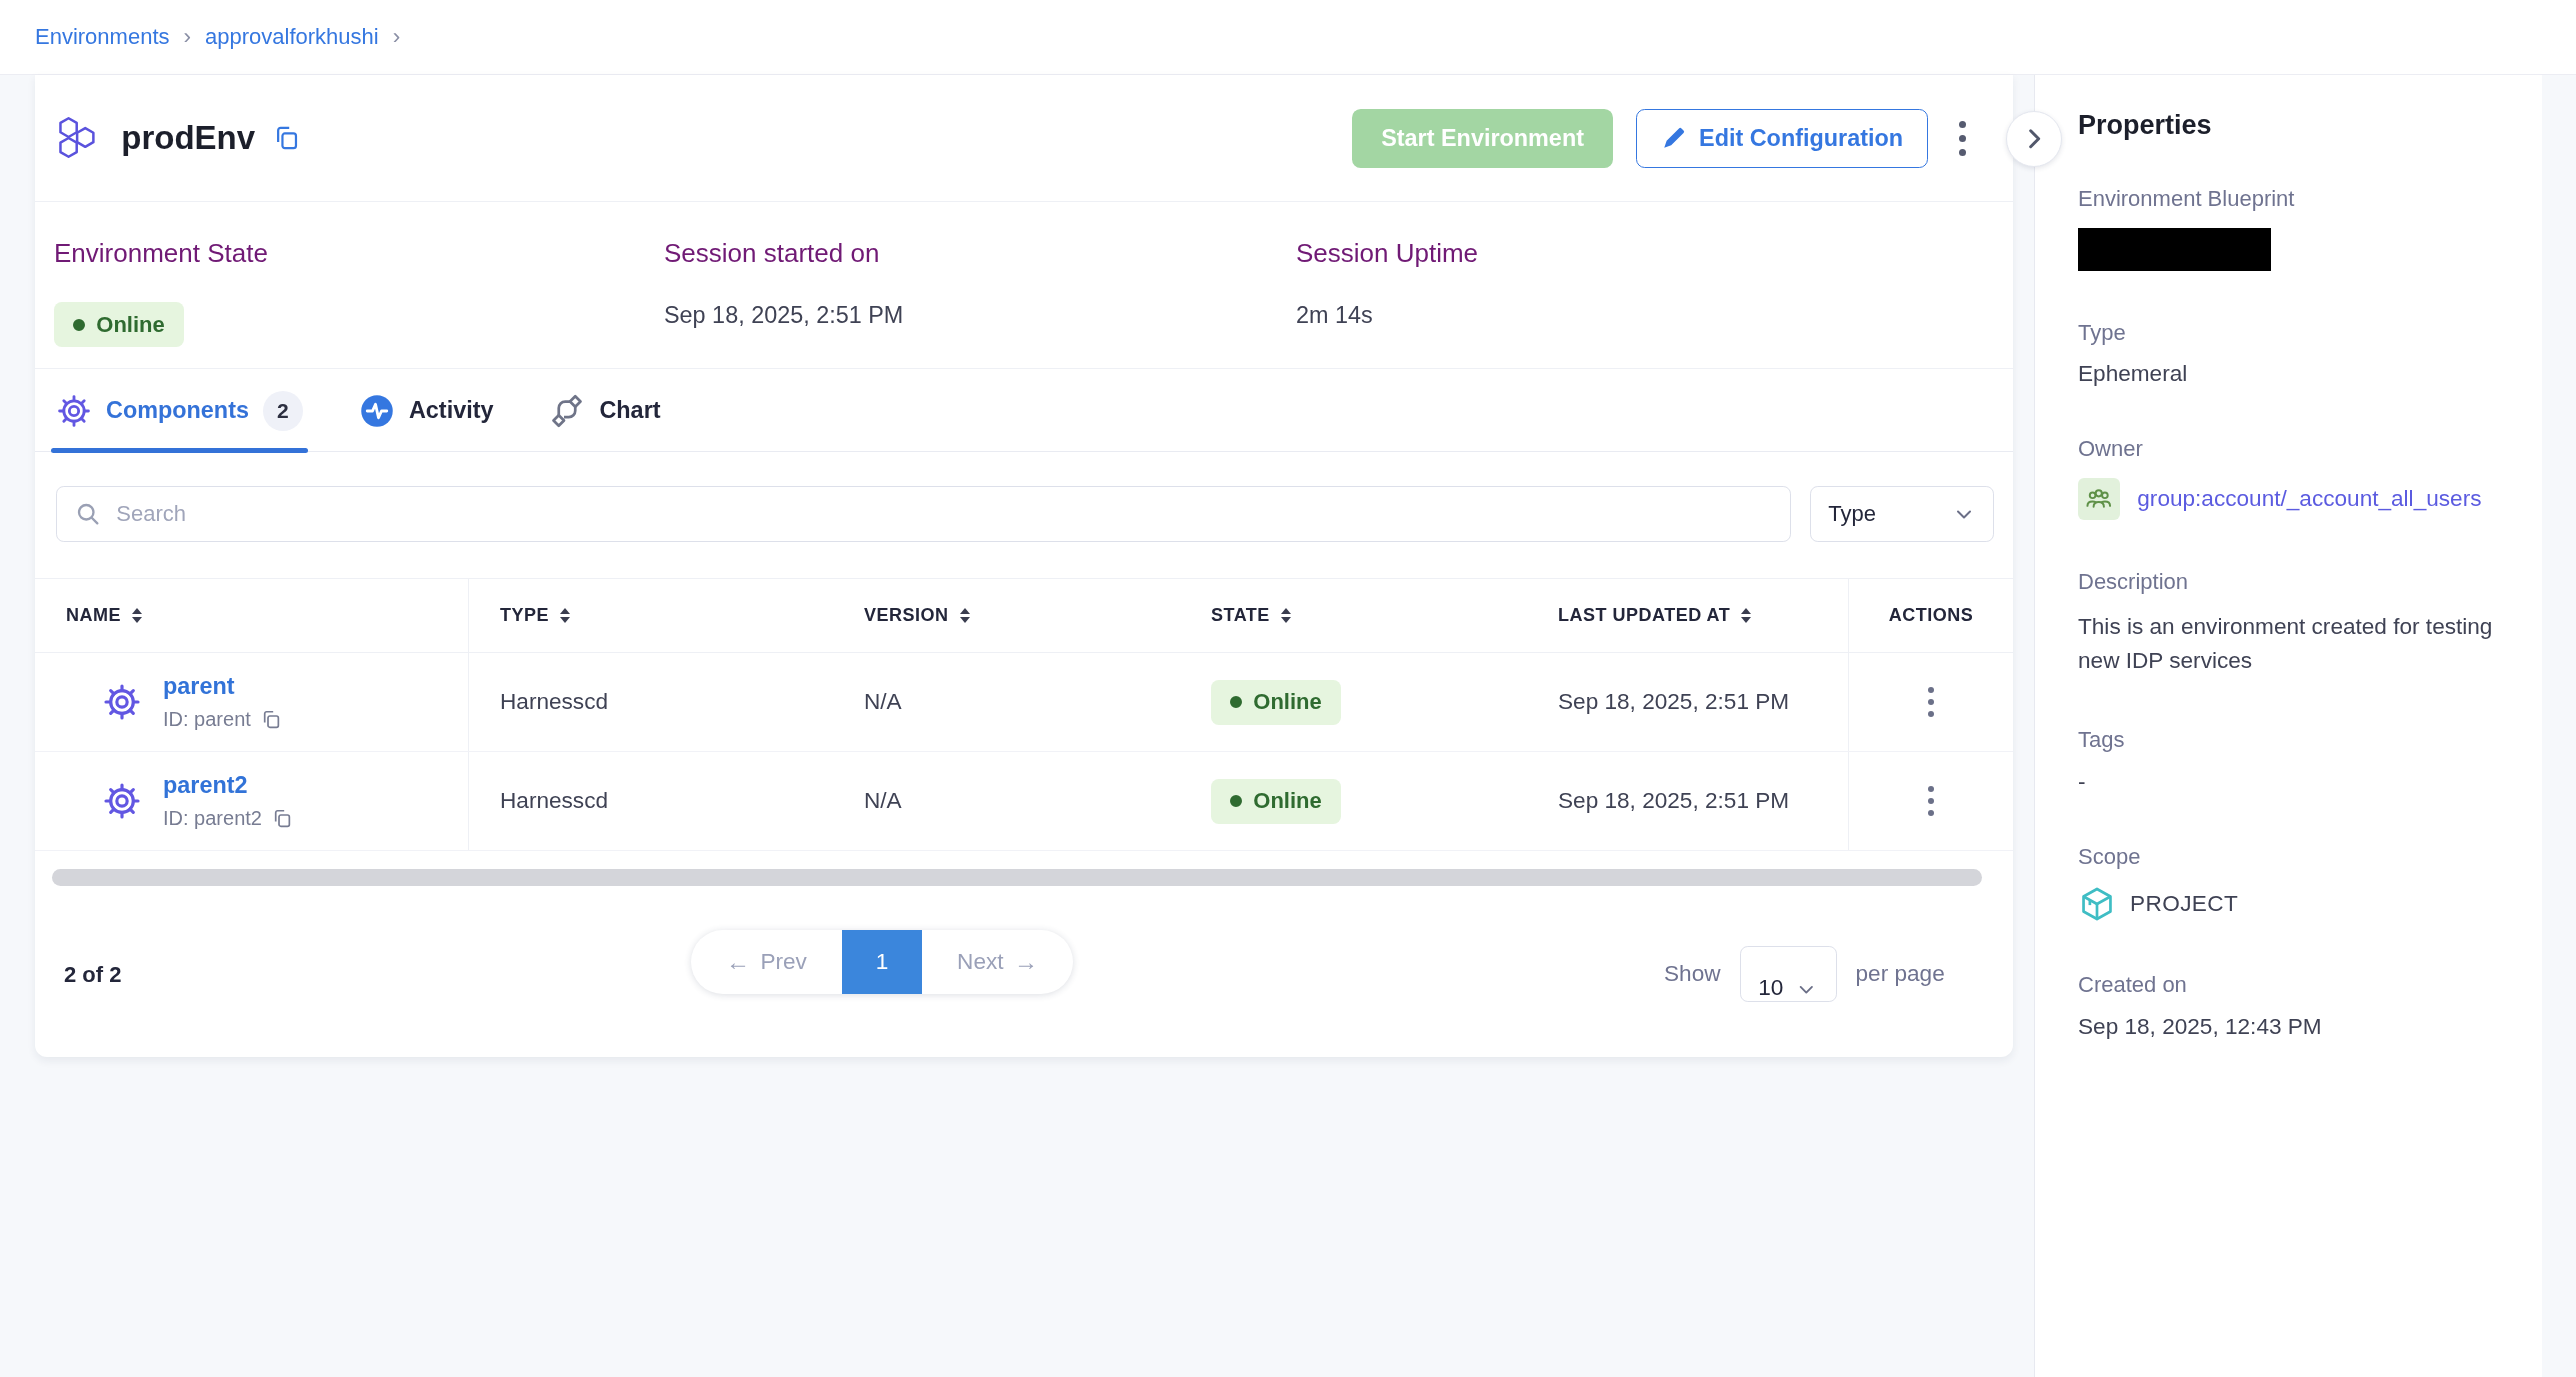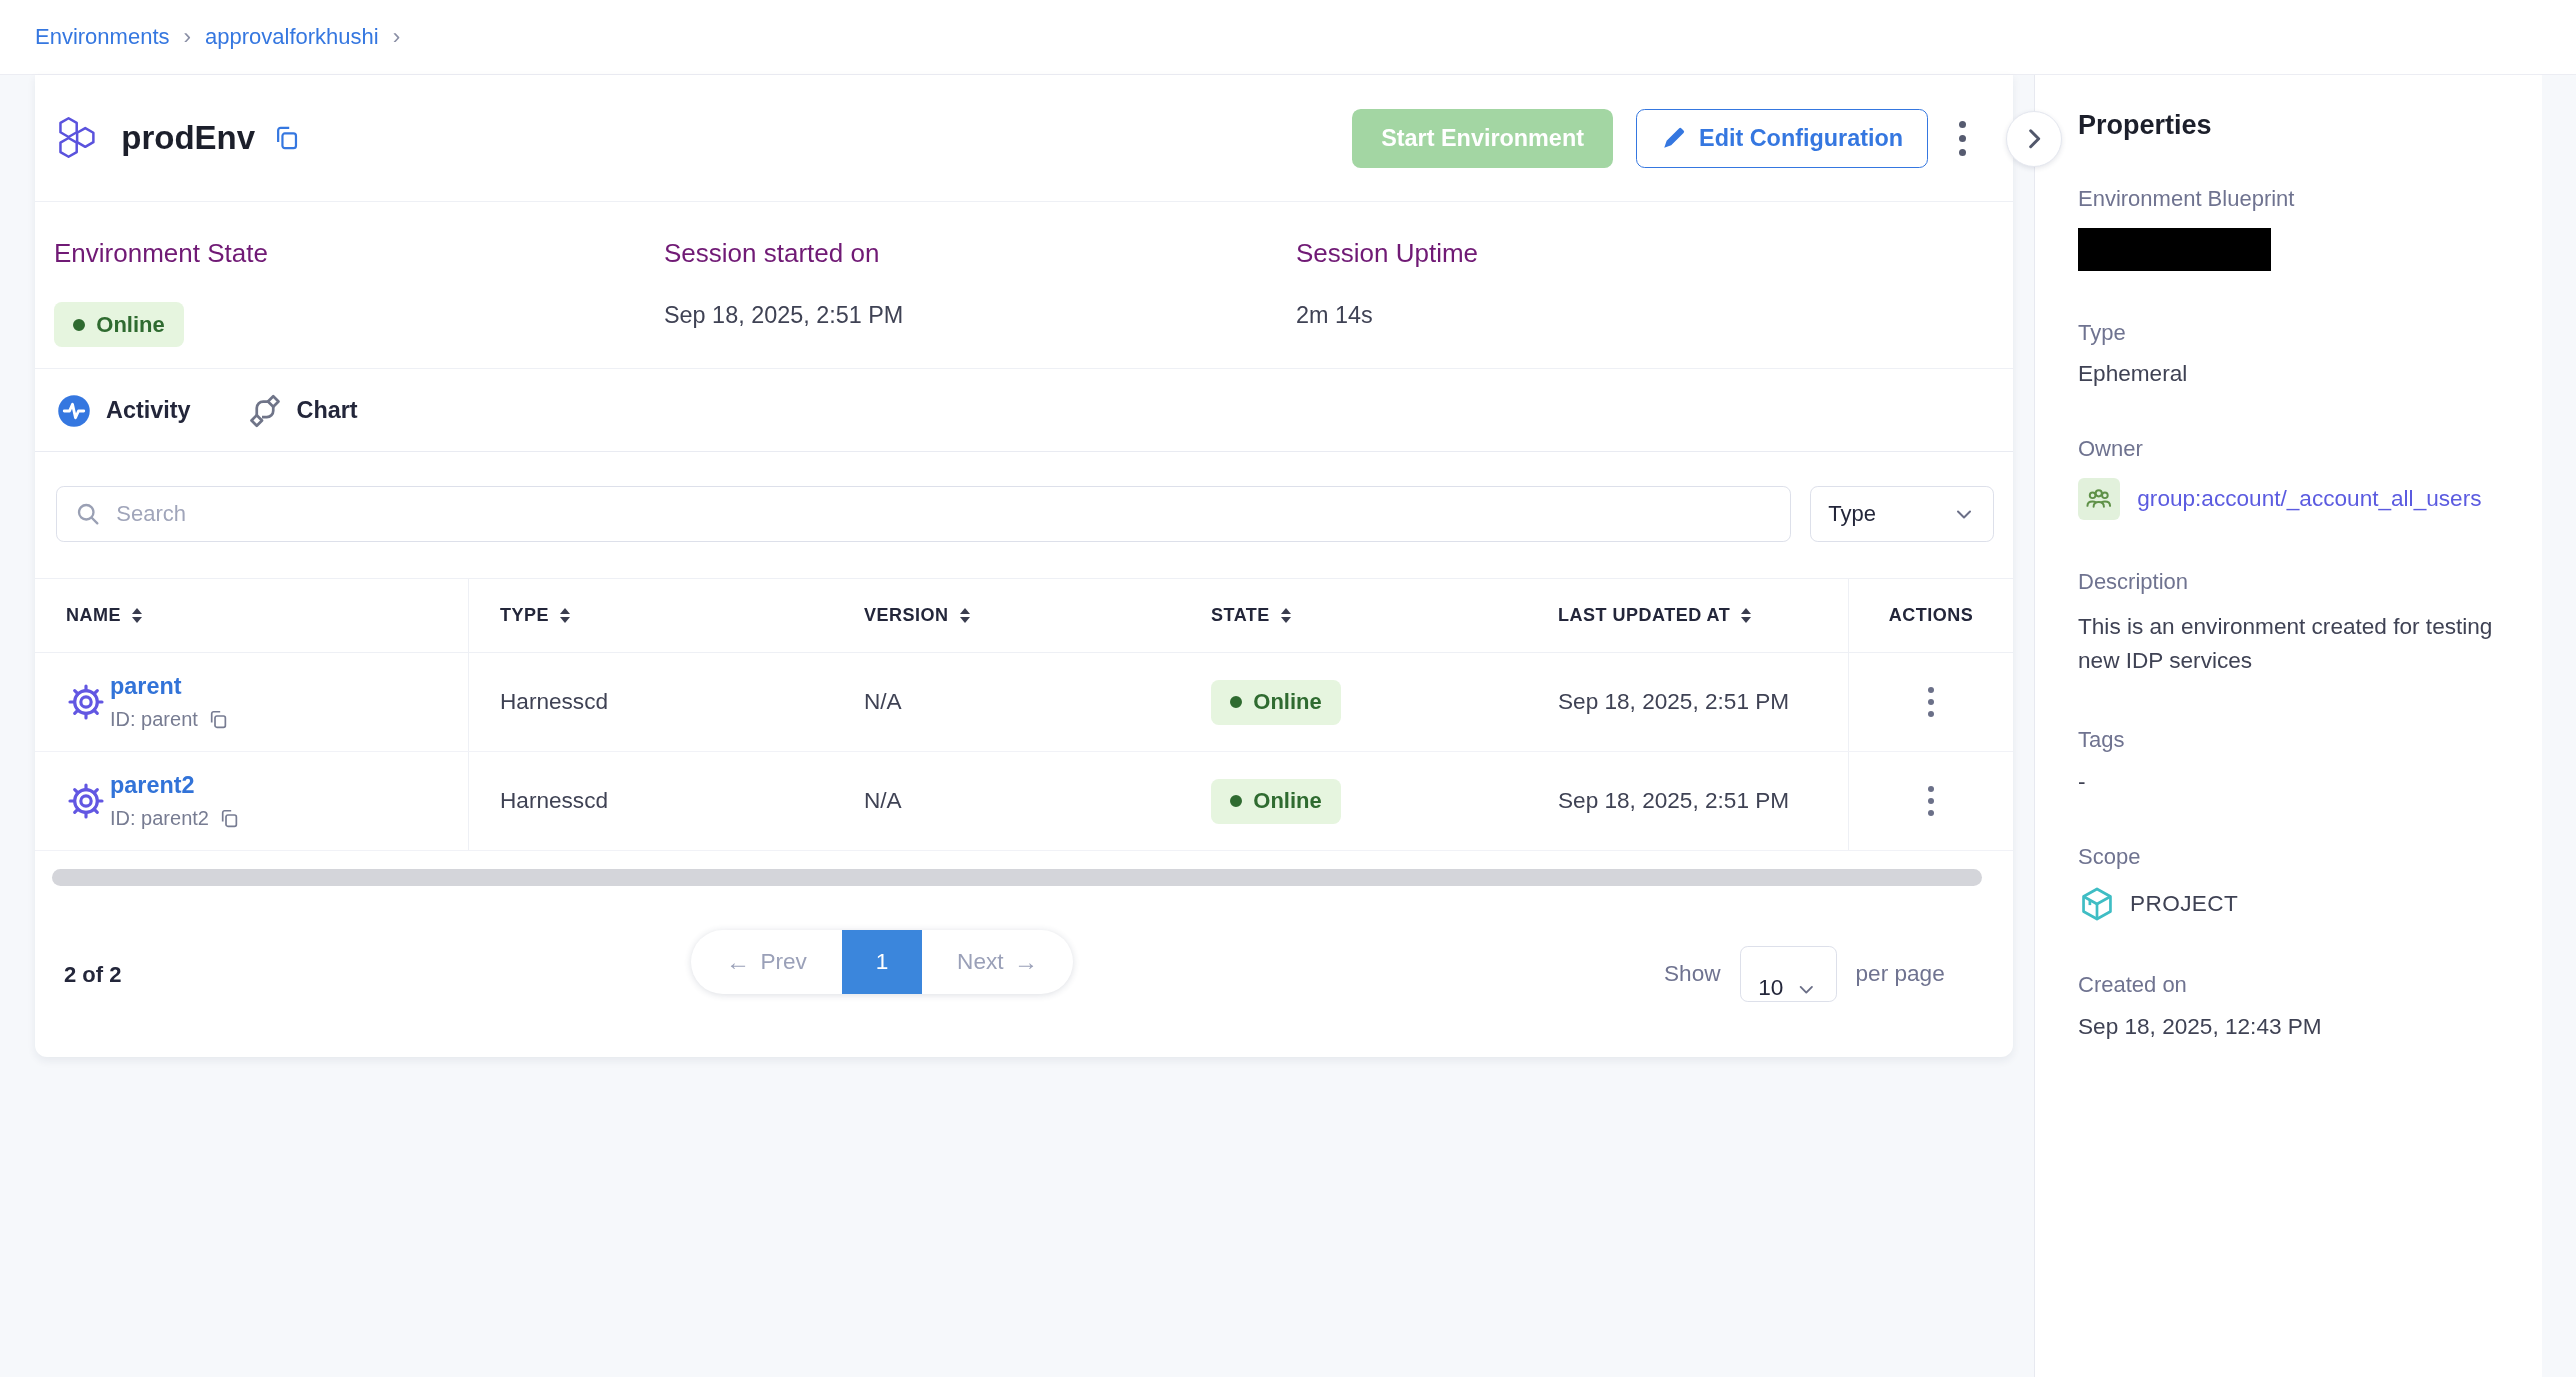--- a/index.html
+++ b/index.html
@@ -114,21 +114,21 @@
   .thead { height:75px; border-top:0.9px solid #eef0f5; border-bottom:0.9px solid #eef0f5; }
   .trow  { height:99px; border-bottom:0.9px solid #f1f2f7; }
   .th, .cell { padding-left:31px; height:100%; display:flex; align-items:center; }
   .th { font-size:18px; font-weight:bold; letter-spacing:0.5px; color:#23263a; gap:11.3px; }
   .cell { font-size:22.6px; color:#3f4254; }
   .c1 { border-right:0.9px solid #eef0f5; }
   .c6 { border-left:0.9px solid #eef0f5; justify-content:center; padding-left:0; }
   .sort { display:inline-flex; flex-direction:column; gap:3.5px; }
   .sort .up   { width:0; height:0; border-left:5.2px solid transparent; border-right:5.2px solid transparent; border-bottom:6px solid #3a3d4f; }
   .sort .down { width:0; height:0; border-left:5.2px solid transparent; border-right:5.2px solid transparent; border-top:6px solid #3a3d4f; }
-  .name-cell { gap:4px; }
+  .name-cell { gap:21px;margin-left:36px; }
   .name-stack { display:flex; flex-direction:column; gap:7.8px; }
   .name-link { color:#3273d8; font-weight:bold; font-size:23.4px; cursor:pointer; }
   .row-id { font-size:20px; color:#777c92; display:flex; align-items:center; gap:9.5px; }
   .row-kebab { display:flex; flex-direction:column; gap:6px; padding:7px; cursor:pointer; }
   .row-kebab i { width:6px; height:6px; border-radius:50%; background:#6b7088; }
 
   .hscroll {
     position:absolute; left:17.3px; top:794px; width:1930px; height:17.3px;
     border-radius:8.7px; background:#d4d5da; cursor:pointer;
   }
@@ -235,20 +235,31 @@
       <div class="field-label">Session started on</div>
       <div class="field-value">Sep 18, 2025, 2:51 PM</div>
     </div>
     <div class="state-col col-3">
       <div class="field-label">Session Uptime</div>
       <div class="field-value">2m 14s</div>
     </div>
   </div>
 
   <div class="tabs-row">
+    <div class="tab active">
+      <span>
+        <svg width="36" height="36" viewBox="0 0 24 24" fill="none" stroke="#6257e2" stroke-width="1.9" stroke-linecap="round">
+          <circle cx="12" cy="12" r="3.1"></circle>
+          <circle cx="12" cy="12" r="6.8"></circle>
+          <path d="M18.8 12 H21.6 M16.81 16.81 L18.79 18.79 M12 18.8 V21.6 M7.19 16.81 L5.21 18.79 M5.2 12 H2.4 M7.19 7.19 L5.21 5.21 M12 5.2 V2.4 M16.81 7.19 L18.79 5.21"></path>
+        </svg>
+      </span>
+      <span class="tab-label">Components</span>
+      <span class="tab-count">2</span>
+    </div>
     <div class="tab">
       <span>
         <svg width="36" height="36" viewBox="0 0 24 24">
           <circle cx="12" cy="12" r="10.5" fill="#3577e0"></circle>
           <polyline points="5.5,12 9,12 11,7.5 13,16.5 15,12 18.5,12" fill="none" stroke="#fff" stroke-width="1.9" stroke-linecap="round" stroke-linejoin="round"></polyline>
         </svg>
       </span>
       <span class="tab-label">Activity</span>
     </div>
     <div class="tab">

